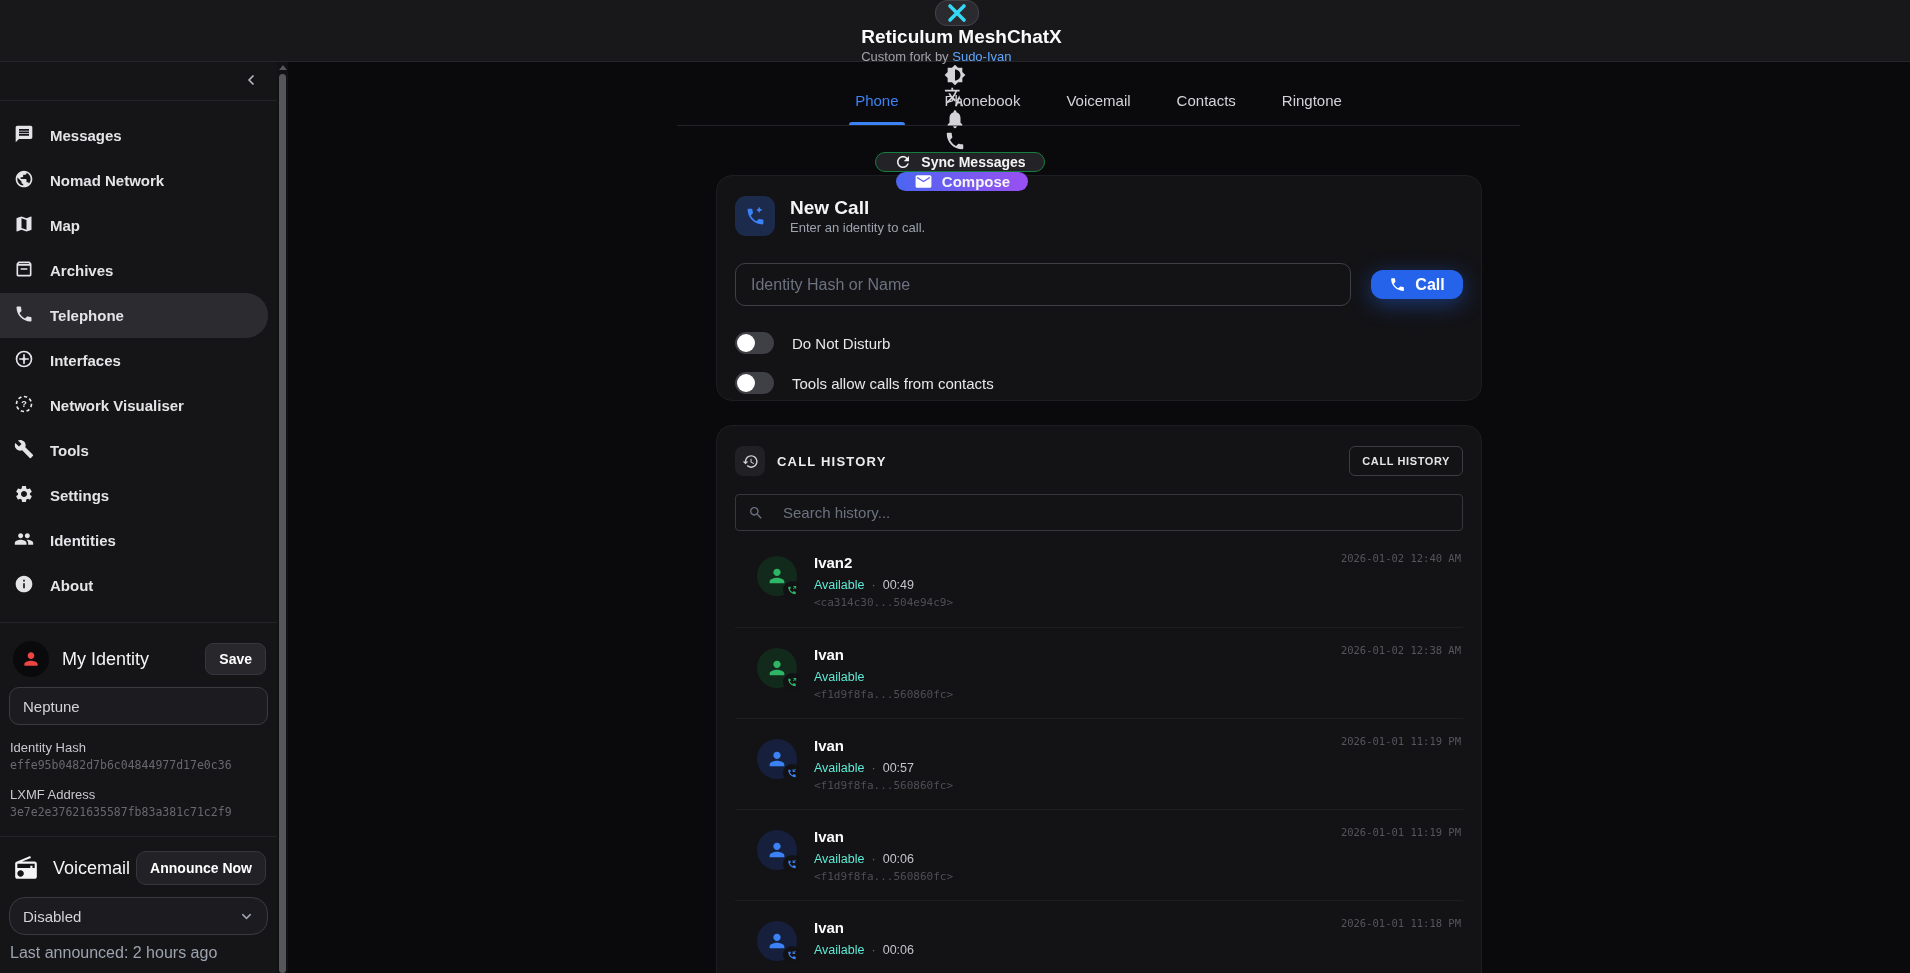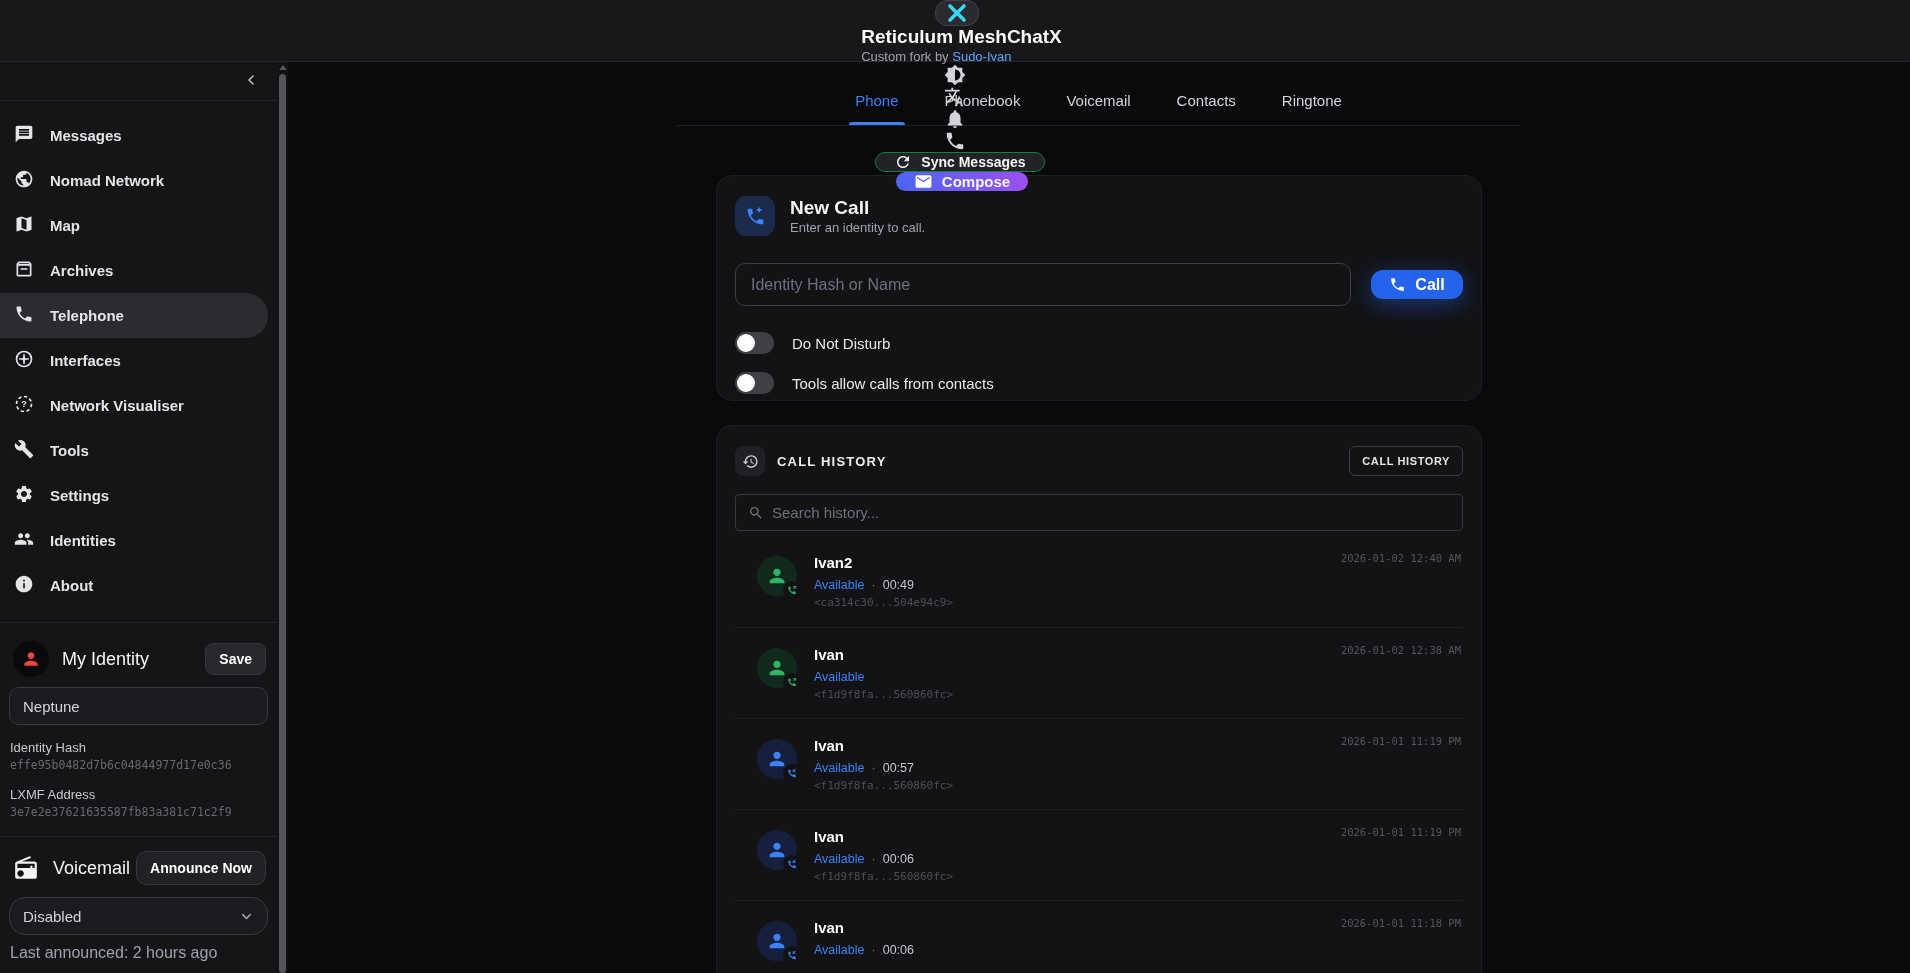--- a/index.html
+++ b/index.html
@@ -96,39 +96,39 @@
   .toggle-label { font-size:15px; color:#e8e8ea; }
 
   .history-card { top:363px; height:620px; padding:20px 18px; }
   .ch-head { display:flex; align-items:center; }
   .ch-icon { width:30px; height:30px; border-radius:8px; background:#212125; display:flex;
     align-items:center; justify-content:center; color:#cfcfd4; }
   .ch-title { font-size:13px; font-weight:700; letter-spacing:1.2px; margin-left:12px; color:#ececee; }
   .clear-btn { margin-left:auto; background:transparent; border:1px solid #3c3c42; border-radius:6px;
     color:#e4e4e7; font-size:11px; font-weight:700; letter-spacing:.6px; padding:8px 12px; cursor:pointer; }
   .search-box { margin-top:18px; height:37px; border:1px solid #36363c; border-radius:4px;
-    display:flex; align-items:center; padding:0 12px; gap:8px; color:#6b7280; }
+    display:flex; align-items:center; padding:0 12px; gap:19px; color:#6b7280; }
   .search-box input { flex:1; background:transparent; border:none; outline:none; color:#d4d4d8;
     font-size:15px; font-family:"Liberation Sans",sans-serif; }
   .search-box input::placeholder { color:#6b7280; }
 
   .entries { margin-top:5px; }
   .entry { position:relative; height:91px; padding:16px 2px 0 22px; cursor:pointer; }
   .entry + .entry { border-top:1px solid #1e1e21; }
   .e-avatar { position:absolute; left:22px; top:20px; width:40px; height:40px; border-radius:50%;
     display:flex; align-items:center; justify-content:center; }
   .e-avatar.green { background:#122a1c; color:#2fb566; }
   .e-avatar.blue  { background:#16203c; color:#3b82f6; }
   .e-badge { position:absolute; right:-4px; bottom:-3px; width:18px; height:18px; border-radius:50%;
     background:#121215; display:flex; align-items:center; justify-content:center; }
   .e-badge.green { color:#2fb566; } .e-badge.blue { color:#3b82f6; }
   .e-body { margin-left:57px; }
   .e-name { font-size:15px; font-weight:700; color:#fafafa; line-height:1.2; margin-top:2px; }
   .e-status-row { display:flex; align-items:center; gap:7px; margin-top:6px; font-size:12.5px; }
-  .e-status { color:#3b82f6; } .e-sep { color:#6b6b72; } .e-duration { color:#c4c4c9; }
+  .e-status { color:#5eead4; } .e-sep { color:#6b6b72; } .e-duration { color:#c4c4c9; }
   .e-hash { font-size:11px; color:#4e4e56; margin-top:4px; }
   .e-time { position:absolute; right:2px; top:16px; font-size:10.5px; color:#55555c; }
 </style>
 </head>
 <body>
 
 <div class="header">
   <div class="logo">
     <svg width="24" height="24" viewBox="0 0 24 24">
         <path d="M5 5 L19 19 M19 5 L5 19" stroke="#35d7f5" stroke-width="3.6" stroke-linecap="round" fill="none"></path>

